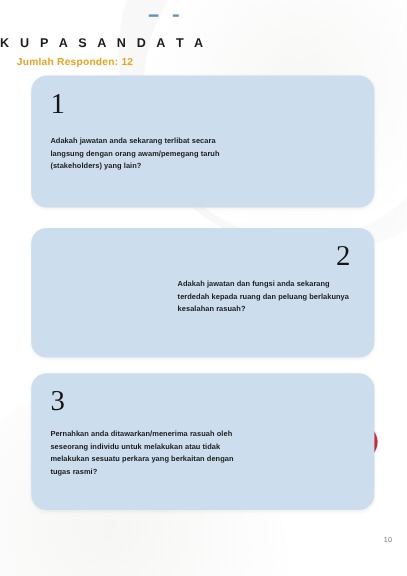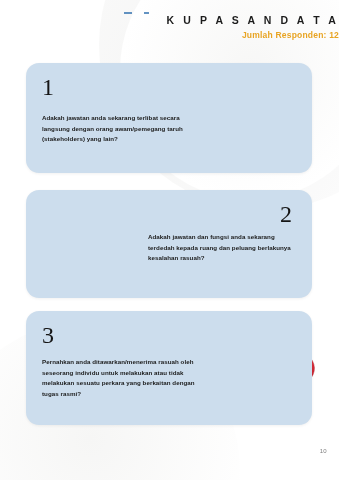--- a/index.html
+++ b/index.html
@@ -29,26 +29,26 @@
     background:radial-gradient(circle at 50% 40%, #f6f6f5 0%, #ffffff 72%);
     pointer-events:none;
   }
   .deco-dash{
     position:absolute; top:12px; height:2px; background:#2f6fae; opacity:.75;
   }
   .deco-dash.d1{ left:124px; width:8px; }
   .deco-dash.d2{ left:144px; width:5px; }
 
   
-  .header{ position:absolute; top:14px; left:0; width:100%; text-align:right; z-index:4;}
+  .header{ position:absolute; top:30px; left:0; width:100%; text-align:left; z-index:4;}
   .header .title{
     font-size:10.5px; font-weight:bold; letter-spacing:3.1px; color:#1c1c1c;
   }
   .header .subtitle{
-    margin-top:4px; font-size:8.5px; font-weight:bold; letter-spacing:.2px; color:#e8a423;
+    margin-top:4px; font-size:8.5px; font-weight:bold; letter-spacing:.2px; color:#e8a423;margin-left:14px;
   }
 
   
   .card{
     position:absolute; background:#ccdded; border-radius:13px;
     box-shadow:0 1px 3px rgba(0,0,0,.06);
     z-index:3;
   }
   #card1{ left:26px; top:63px; width:286px; height:110px; }
   #card2{ left:26px; top:190px; width:286px; height:108px; }

